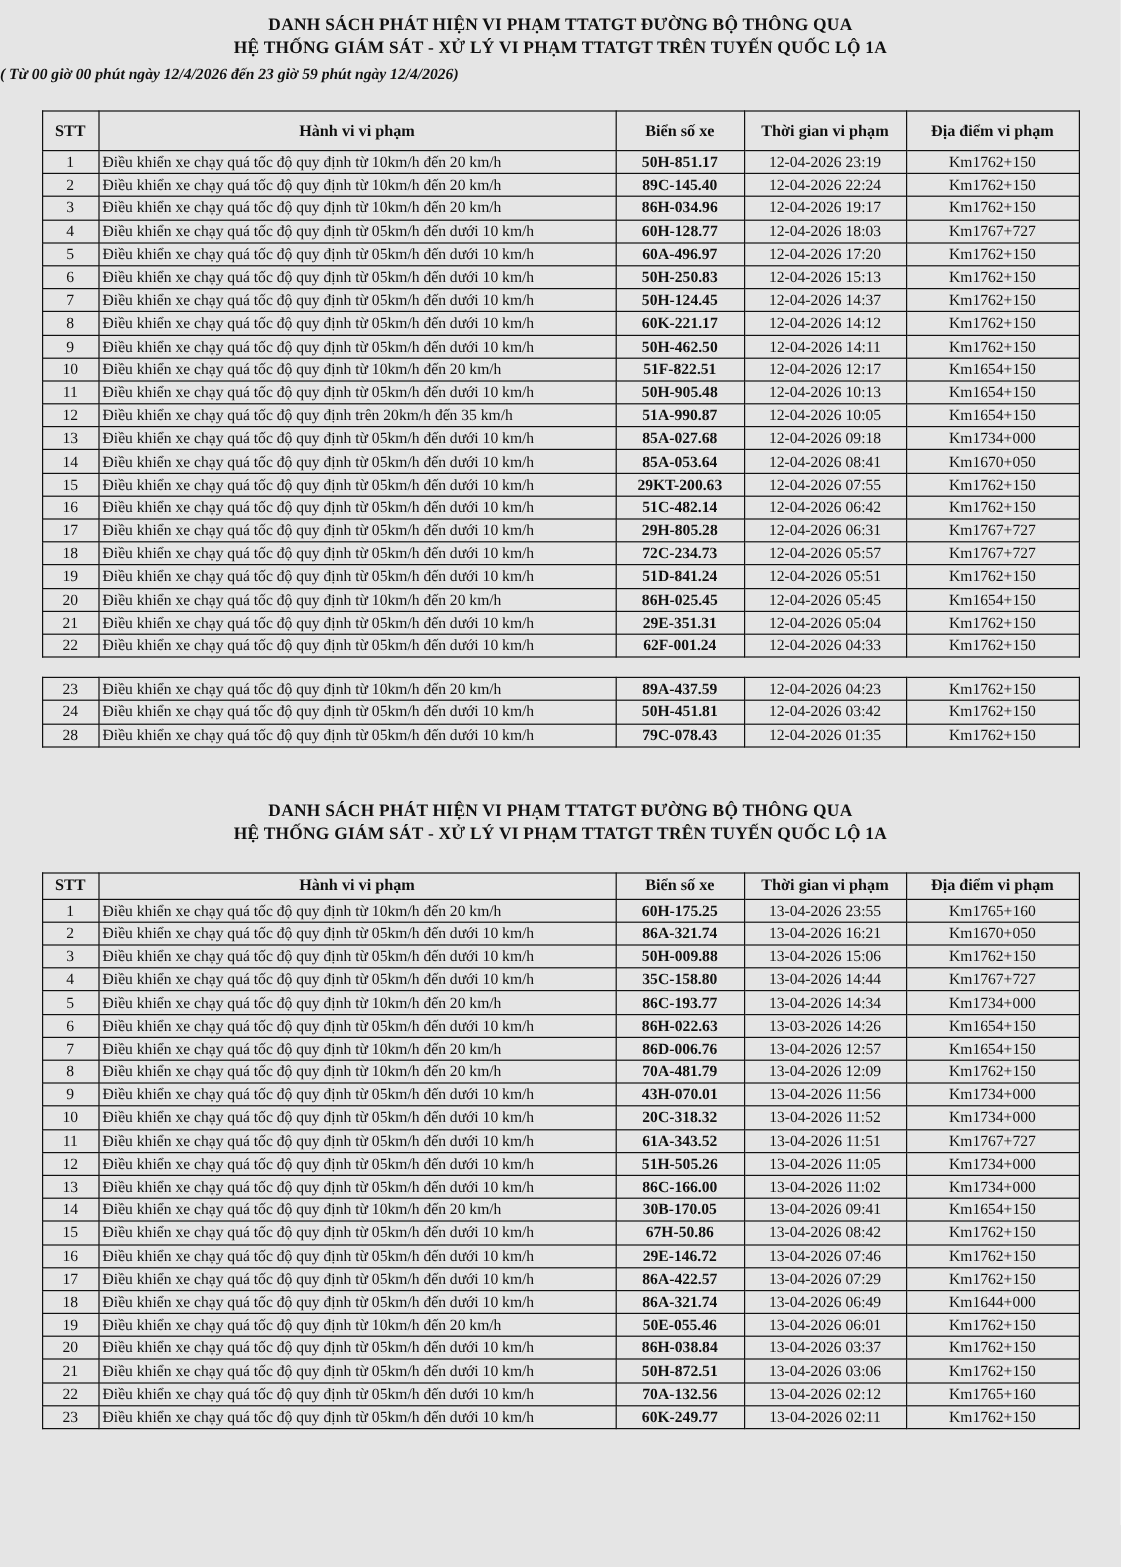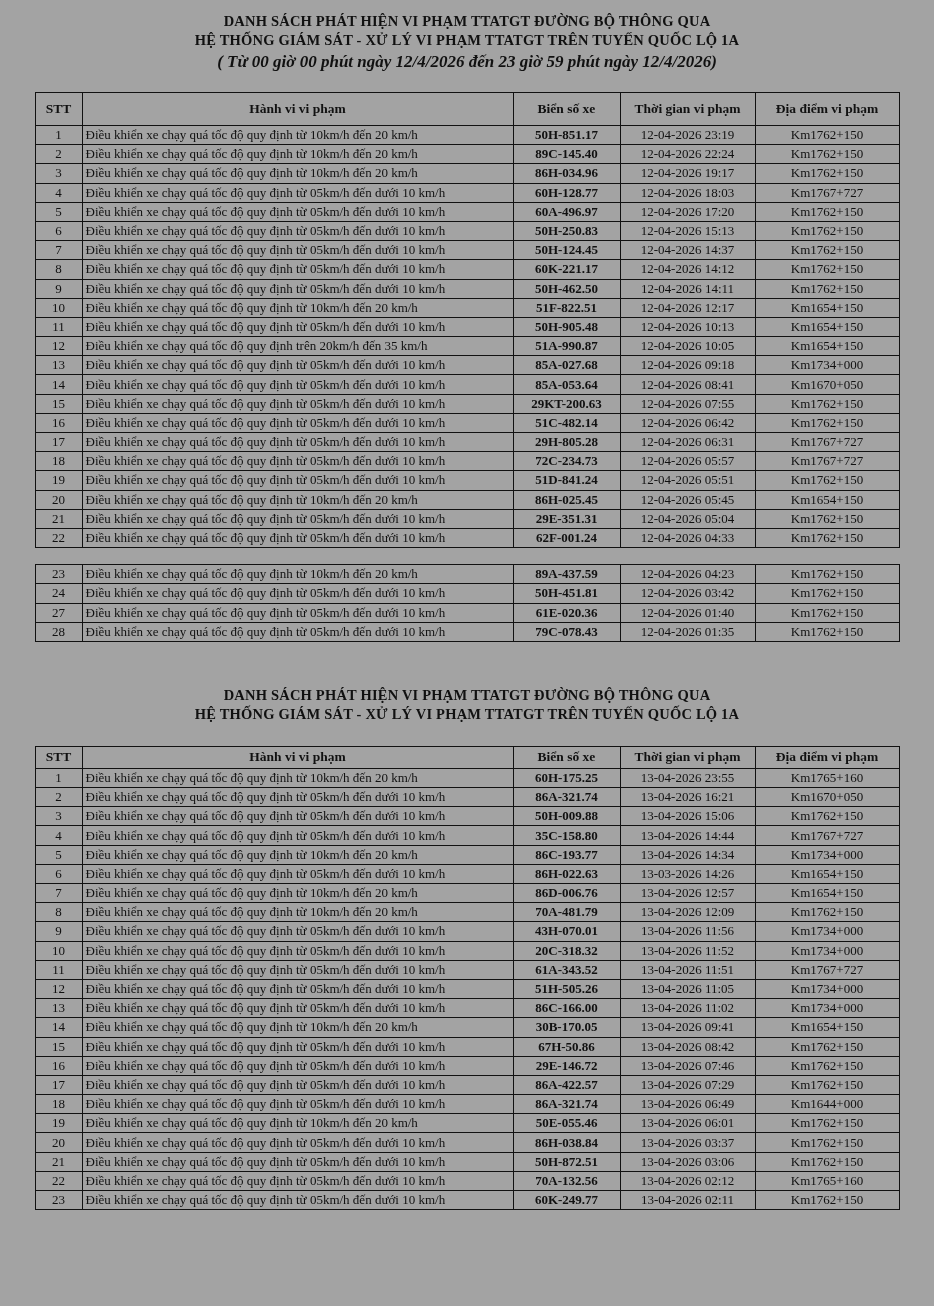--- a/index.html
+++ b/index.html
@@ -5,39 +5,38 @@
   html, body {
     margin: 0;
     padding: 0;
     background: #ffffff;
     font-family: "Liberation Serif", "DejaVu Serif", serif;
     color: #111111;
   }
   .page {
     width: 934px;
     height: 1306px;
-    background: #a3a3a3;
+    background: #e5e5e5;
     overflow: hidden;
     position: relative;
   }
   .doc-section { width: 100%; }
   .section-1 { padding-top: 12px; }
   .section-2 { margin-top: 44px; }
   .doc-title {
     text-align: center;
     font-weight: bold;
     font-size: 14.5px;
     line-height: 19px;
     letter-spacing: 0.2px;
   }
   .doc-subtitle {
-    text-align: center;
     font-weight: bold;
     font-style: italic;
-    font-size: 17px;
+    font-size: 13px;
     line-height: 17px;
     margin-top: 3px;
   }
   .tables { margin-top: 22px; }
   table.vtable {
     border-collapse: collapse;
     table-layout: fixed;
     width: 864px;
     margin: 0 auto;
   }
@@ -273,27 +272,20 @@
               <td class="c-loc">Km1762+150</td>
             </tr>
             <tr>
               <td class="c-stt">24</td>
               <td class="c-violation">Điều khiển xe chạy quá tốc độ quy định từ 05km/h đến dưới 10 km/h</td>
               <td class="c-plate">50H-451.81</td>
               <td class="c-time">12-04-2026 03:42</td>
               <td class="c-loc">Km1762+150</td>
             </tr>
             <tr>
-              <td class="c-stt">27</td>
-              <td class="c-violation">Điều khiển xe chạy quá tốc độ quy định từ 05km/h đến dưới 10 km/h</td>
-              <td class="c-plate">61E-020.36</td>
-              <td class="c-time">12-04-2026 01:40</td>
-              <td class="c-loc">Km1762+150</td>
-            </tr>
-            <tr>
               <td class="c-stt">28</td>
               <td class="c-violation">Điều khiển xe chạy quá tốc độ quy định từ 05km/h đến dưới 10 km/h</td>
               <td class="c-plate">79C-078.43</td>
               <td class="c-time">12-04-2026 01:35</td>
               <td class="c-loc">Km1762+150</td>
             </tr>
           </tbody>
         </table>
       </div>
   </section>

